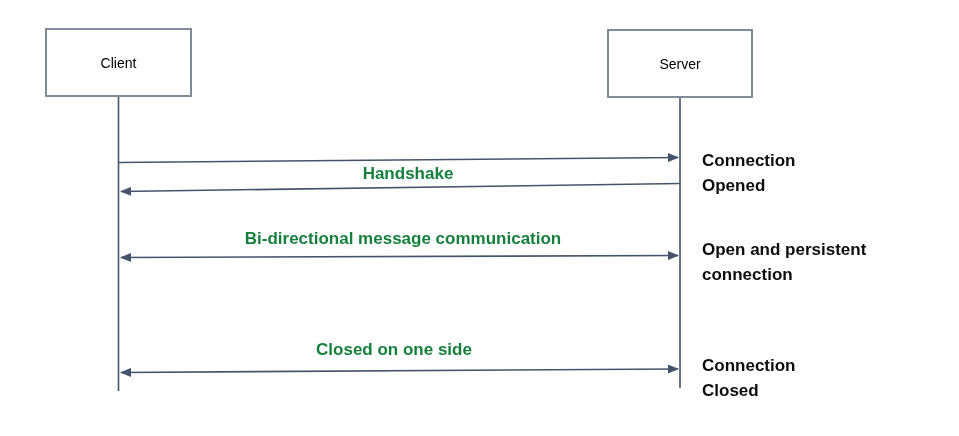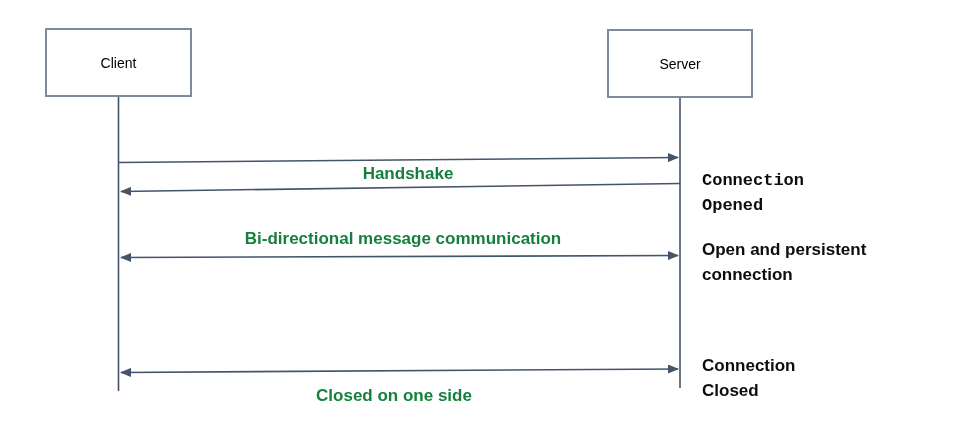--- a/index.html
+++ b/index.html
@@ -38,30 +38,30 @@
     position: absolute;
     text-align: center;
     font-size: 17px;
     font-weight: 700;
     color: #15803d;
     line-height: 19px;
     white-space: nowrap;
   }
   .msg-label.handshake { left: 308px; top: 164px; width: 200px; }
   .msg-label.bidirectional { left: 203px; top: 229px; width: 400px; }
-  .msg-label.closed { left: 294px; top: 340px; width: 200px; margin-top: 46px; }
+  .msg-label.closed { left: 294px; top: 340px; width: 200px; }
   .annotation {
     position: absolute;
     left: 702px;
     font-size: 17px;
     font-weight: 700;
     color: #0d0d0d;
     line-height: 25px;
   }
-  .annotation.opened { top: 168px; width: 115px; font-family: Liberation Mono, monospace; }
+  .annotation.opened { top: 148px; width: 115px; }
   .annotation.persistent { top: 237px; width: 205px; }
   .annotation.closed { top: 353px; width: 115px; }
 </style>
 </head>
 <body>
 
 <div class="canvas">
 
   <svg class="lines-svg" viewBox="0 0 959 436" xmlns="http://www.w3.org/2000/svg">
     <defs>

